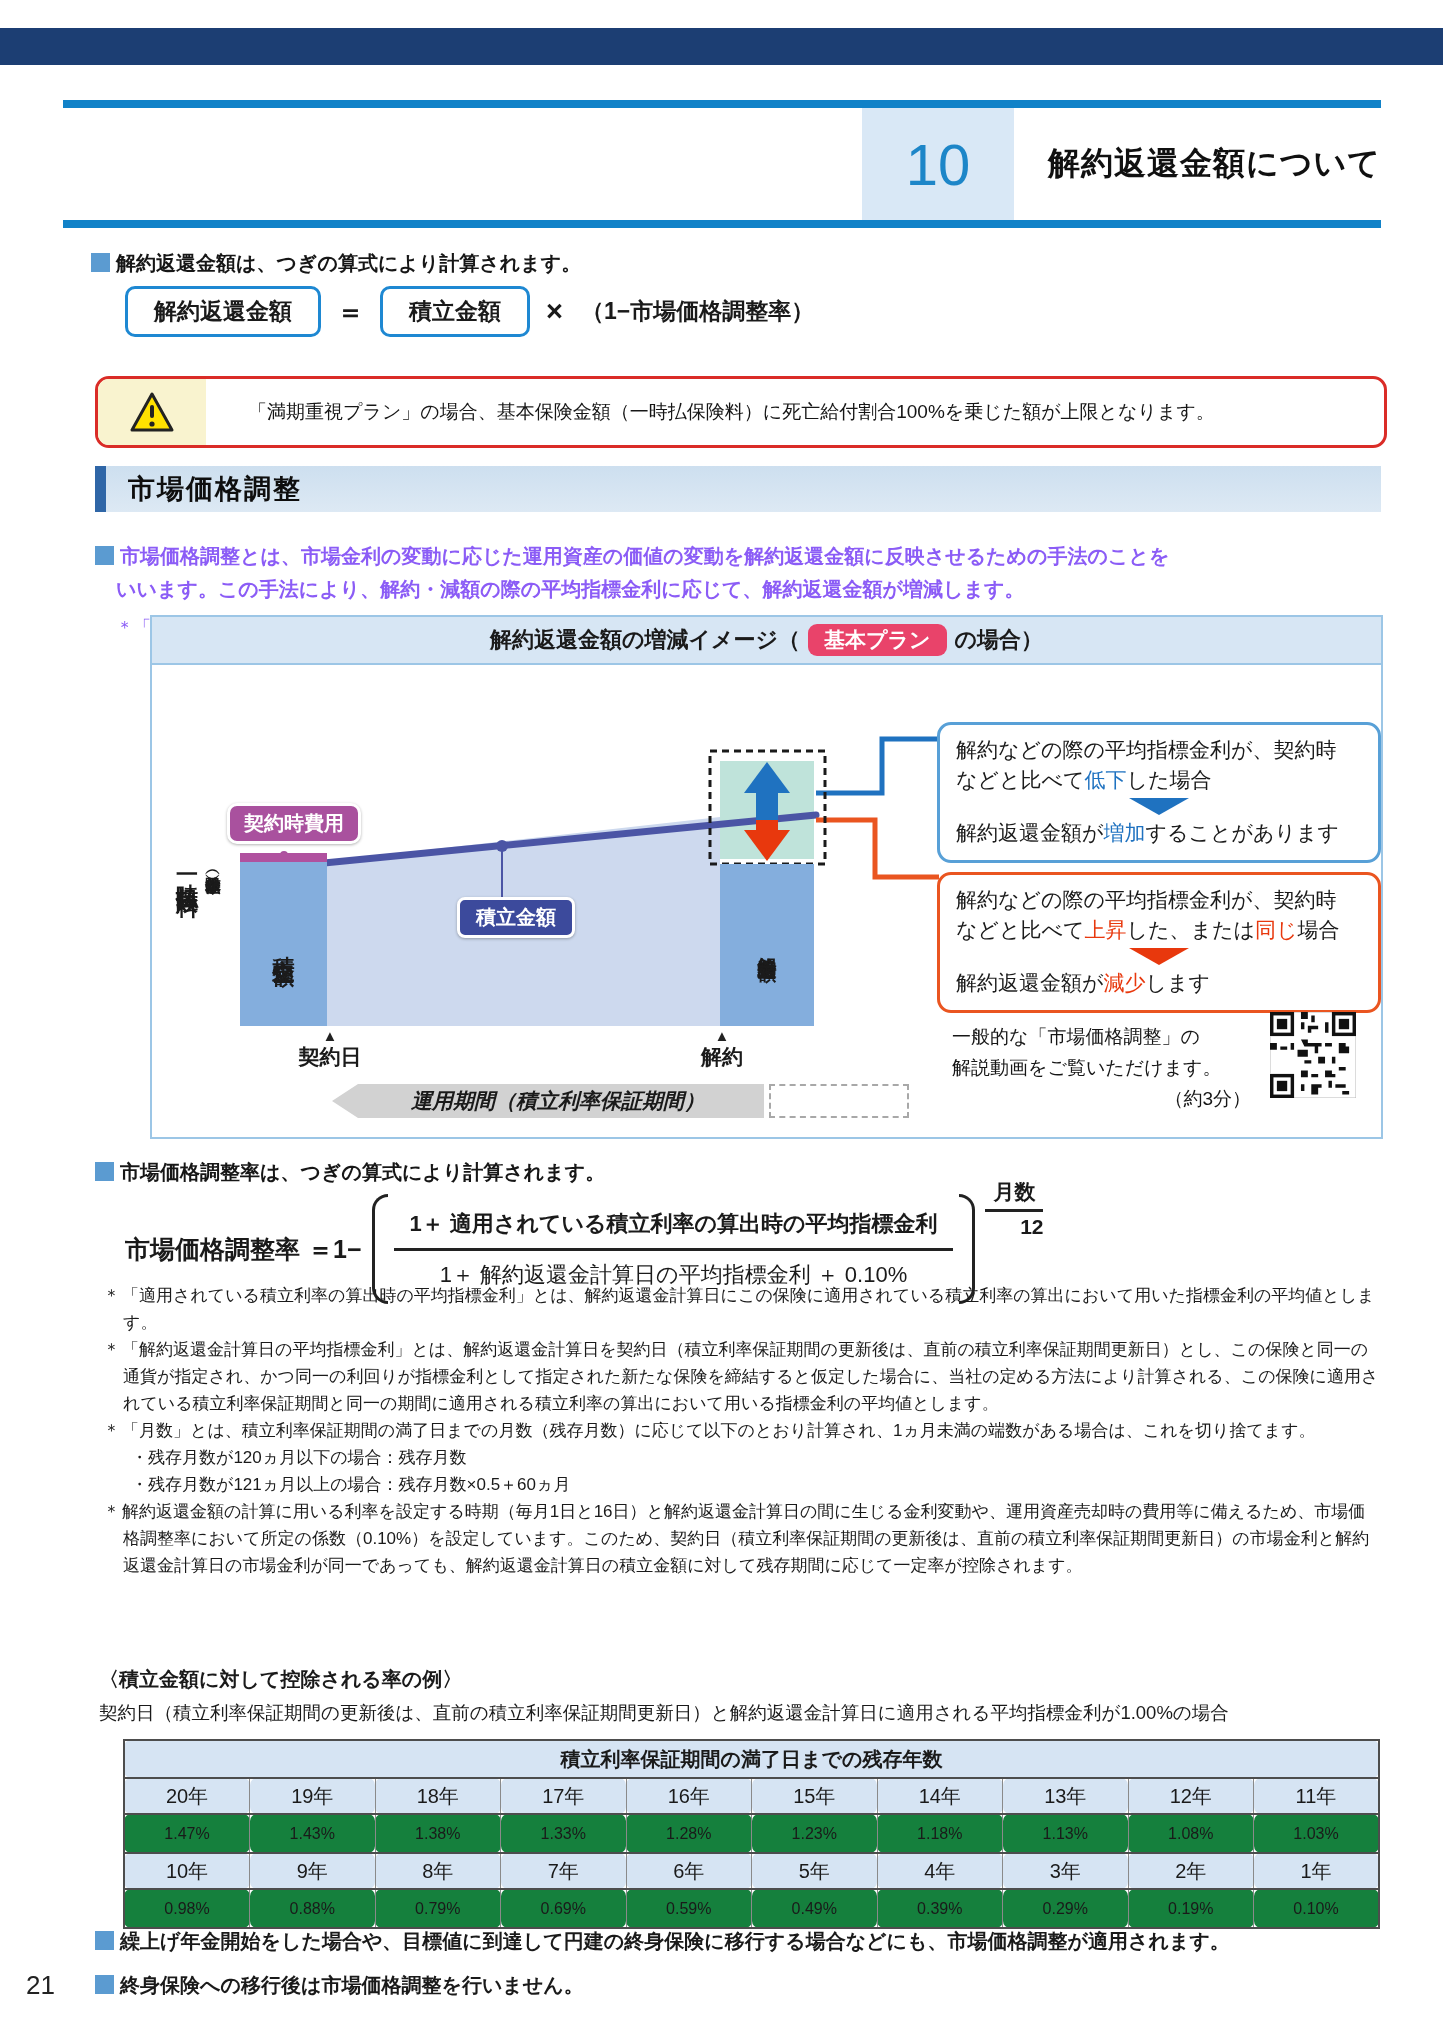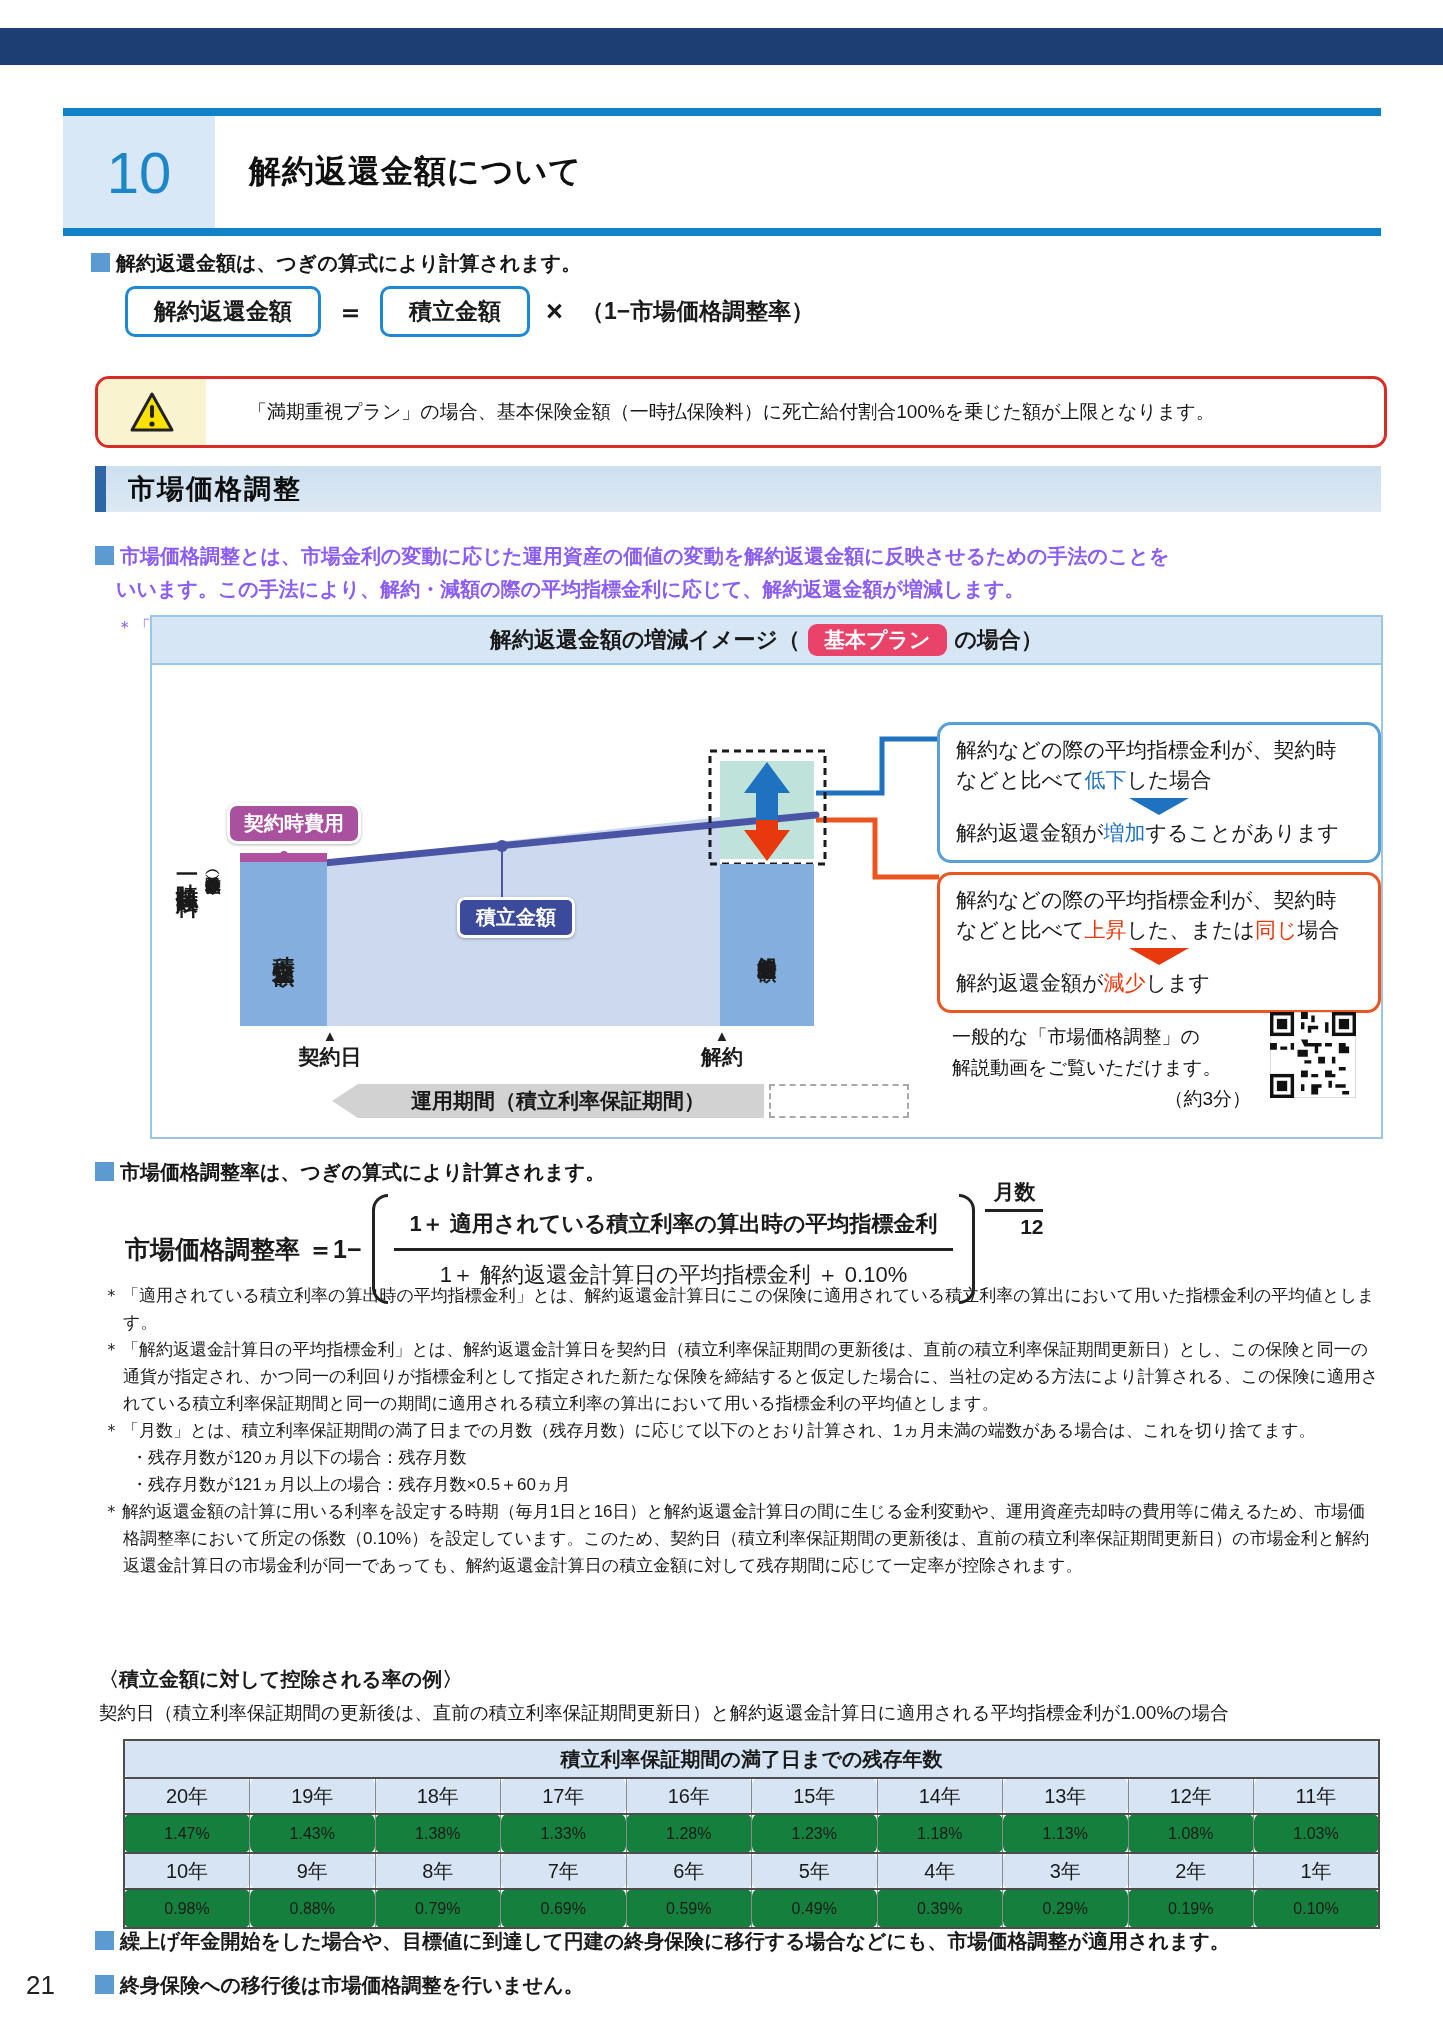--- a/index.html
+++ b/index.html
@@ -5,22 +5,22 @@
   html,body{margin:0;padding:0;}
   body{
     width:1443px;height:2040px;position:relative;background:#ffffff;
     font-family:"Liberation Sans","DejaVu Sans",sans-serif;color:#1a1a1a;
     overflow:hidden;
   }
   .topbar{position:absolute;top:28px;left:0;width:1443px;height:37px;background:#1c3e73;}
   .main{position:absolute;top:96px;left:63px;width:1318px;height:1944px;}
 
   
-  .chapter-head{position:absolute;top:12px;left:0;width:1318px;height:112px;
-    border-top:8px solid #1182c8;border-bottom:8px solid #1182c8;display:flex;background:#fff;}
+  .chapter-head{position:absolute;top:4px;left:0;width:1318px;height:112px;
+    border-top:8px solid #1182c8;border-bottom:8px solid #1182c8;display:flex;background:#fff;justify-content:flex-end;}
   .chapter-num-box{width:152px;height:112px;background:#d9e8f6;display:flex;align-items:center;justify-content:center;}
   .chapter-num{font-size:58px;color:#1d86c8;font-weight:500;}
   .chapter-title{align-self:center;margin-left:34px;font-size:32px;font-weight:bold;color:#101010;letter-spacing:1px;}
 
   .bullet-sq{display:inline-block;width:19px;height:19px;background:#5b9bd1;margin-right:6px;vertical-align:-2px;}
   .blead{position:absolute;font-size:20px;font-weight:600;color:#161616;}
 
   
   .formula1{position:absolute;top:190px;left:62px;display:flex;align-items:center;gap:16px;}
   .f1-box{border:3px solid #1e88d2;border-radius:10px;padding:7px 26px;font-size:23px;font-weight:bold;background:#fff;}
@@ -64,21 +64,21 @@
     padding:4px 14px;border-radius:10px;border:3px solid #fff;box-shadow:0 1px 3px rgba(0,0,0,.3);}
   .tsumitate-badge{left:305px;top:232px;background:#3c4a9c;color:#fff;font-size:20px;font-weight:bold;
     padding:4px 16px;border-radius:8px;border:3px solid #fff;box-shadow:0 1px 3px rgba(0,0,0,.3);}
   .axis-date{width:72px;text-align:center;}
   .axis-tri{font-size:15px;line-height:15px;color:#222;}
   .axis-txt{font-size:21px;font-weight:bold;}
   .date-contract{left:142px;top:363px;}
   .date-surrender{left:534px;top:363px;}
   .period-band{left:180px;top:419px;width:432px;height:34px;background:#d2d2d2;
     clip-path:polygon(26px 0,100% 0,100% 100%,26px 100%,0 50%);
-    display:flex;align-items:center;justify-content:center;font-size:21px;font-weight:bold;padding-left:20px;box-sizing:border-box;}
+    display:flex;align-items:center;justify-content:center;font-size:21px;font-weight:bold;padding-left:20px;box-sizing:border-box;font-style:italic;}
   .period-dashed{left:617px;top:419px;width:140px;height:34px;border:2px dashed #a8a8a8;box-sizing:border-box;}
   .callout{width:406px;background:#fff;border-radius:14px;padding:10px 16px 12px 16px;font-size:21px;font-weight:500;line-height:30px;color:#1a1a1a;}
   .callout-down{left:785px;top:57px;border:3px solid #58a0d7;}
   .callout-up{left:785px;top:207px;border:3px solid #ea5520;}
   .hl-blue{color:#1f72c0;}
   .hl-red{color:#e8380d;}
   .tri-down{width:0;height:0;border-left:30px solid transparent;border-right:30px solid transparent;margin:3px auto;}
   .tri-down.blue{border-top:17px solid #1f72c0;}
   .tri-down.red{border-top:17px solid #e8380d;}
   .video-note{left:800px;top:356px;width:305px;font-size:19px;font-weight:500;line-height:31px;color:#161616;}

